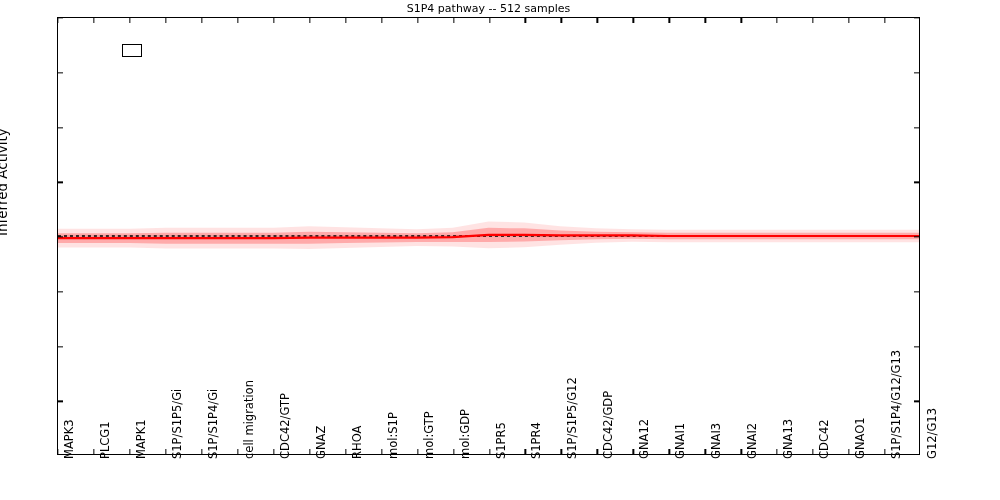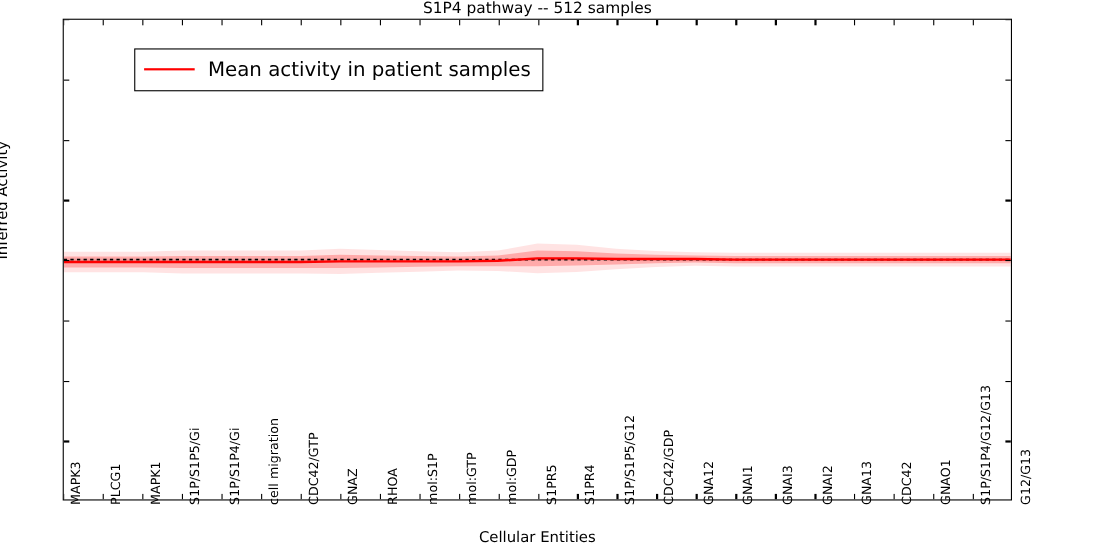--- a/index.html
+++ b/index.html
@@ -19,21 +19,21 @@
   }
   
   #chart-title {
     position: absolute;
     left: 57px;
     top: 0px;
     width: 863px;
     height: 17px;
     line-height: 17px;
     text-align: center;
-    font-size: 14px;
+    font-size: 11px;
     color: #000000;
     white-space: nowrap;
   }
   
   #plot-area {
     position: absolute;
     left: 57px;
     top: 17px;
     width: 863px;
     height: 438px;
@@ -214,24 +214,20 @@
         <div class="xtick-mark-t" style="left: 719.167px;"></div>
         <div class="xtick-mark" style="left: 755.125px;"></div>
         <div class="xtick-mark-t" style="left: 755.125px;"></div>
         <div class="xtick-mark" style="left: 791.083px;"></div>
         <div class="xtick-mark-t" style="left: 791.083px;"></div>
         <div class="xtick-mark" style="left: 827.042px;"></div>
         <div class="xtick-mark-t" style="left: 827.042px;"></div>
       </div>
 
     <div id="legend">
-      <div class="legend-row">
-        <span class="legend-swatch" style="background:#ff0000"></span>
-        <span class="legend-text">Mean activity in patient samples</span>
-      </div>
     </div>
   </div>
 
   <div id="ylabel">Inferred Activity</div>
   <div id="x-tick-labels">
       <div class="xtick-label" style="left: 62px;">MAPK3</div>
       <div class="xtick-label" style="left: 97.9583px;">PLCG1</div>
       <div class="xtick-label" style="left: 133.917px;">MAPK1</div>
       <div class="xtick-label" style="left: 169.875px;">S1P/S1P5/Gi</div>
       <div class="xtick-label" style="left: 205.833px;">S1P/S1P4/Gi</div>
@@ -249,15 +245,14 @@
       <div class="xtick-label" style="left: 637.333px;">GNA12</div>
       <div class="xtick-label" style="left: 673.292px;">GNAI1</div>
       <div class="xtick-label" style="left: 709.25px;">GNAI3</div>
       <div class="xtick-label" style="left: 745.208px;">GNAI2</div>
       <div class="xtick-label" style="left: 781.167px;">GNA13</div>
       <div class="xtick-label" style="left: 817.125px;">CDC42</div>
       <div class="xtick-label" style="left: 853.083px;">GNAO1</div>
       <div class="xtick-label" style="left: 889.042px;">S1P/S1P4/G12/G13</div>
       <div class="xtick-label" style="left: 925px;">G12/G13</div>
     </div>
-  <div id="xlabel">Cellular Entities</div>
 
 </div>
 
 </body></html>

